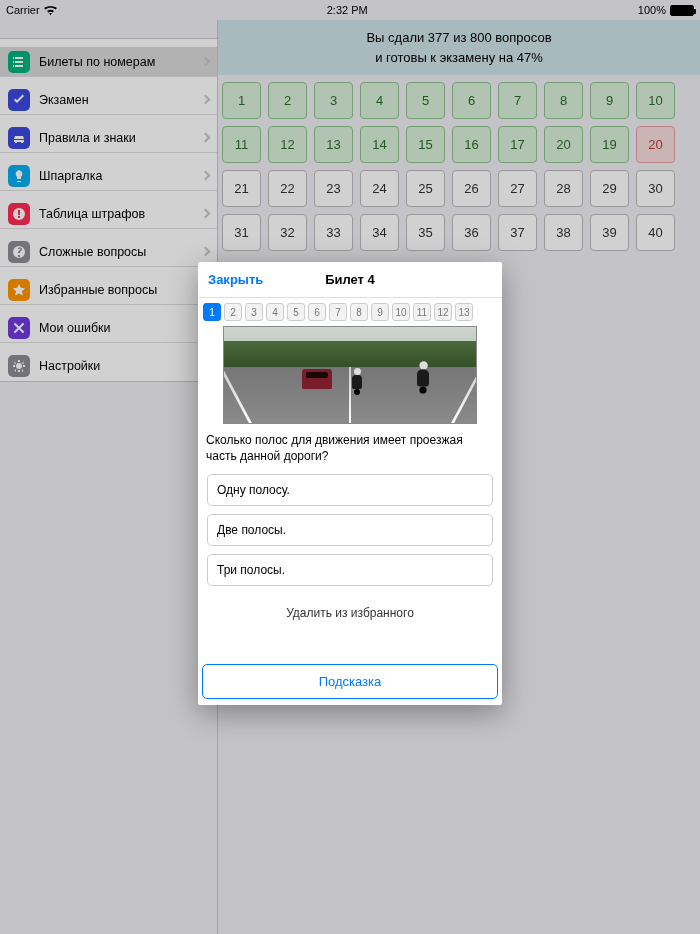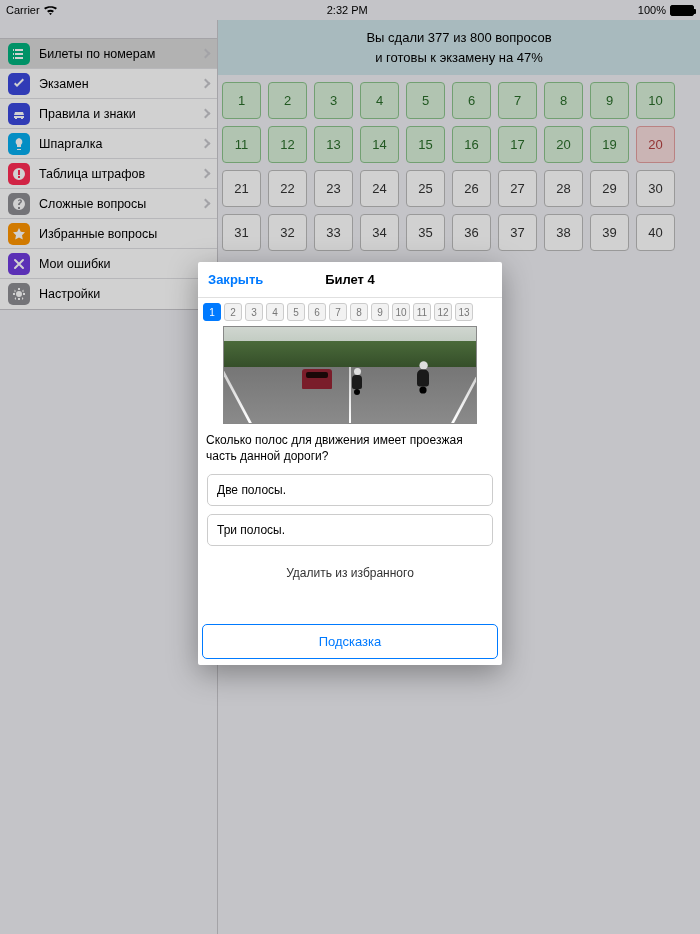--- a/index.html
+++ b/index.html
@@ -11,21 +11,21 @@
 .status-right { display:flex; align-items:center; gap:4px; }
 .battery { width:24px; height:11px; border:1px solid #000; border-radius:2px; position:relative; }
 .battery::after { content:""; position:absolute; right:-3px; top:3px; width:2px; height:5px; background:#000; border-radius:0 1px 1px 0; }
 .battery-fill { width:100%; height:100%; background:#000; }
 
 
 .container { display:flex; height: calc(934px - 20px); }
 .sidebar { width: 218px; background:#efeff4; border-right:1px solid #c8c7cc; }
 .sidebar-header { height:44px; display:flex; align-items:center; justify-content:center; border-bottom:1px solid #c8c7cc; font-weight:600; font-size:16px; }
 .menu { margin-top:18px; background:#fff; border-top:1px solid #c8c7cc; border-bottom:1px solid #c8c7cc; }
-.menu-item { display:flex; align-items:center; height:30px; border-bottom:1px solid #e0e0e3; padding:0 8px; cursor:pointer; }
+.menu-item { display:flex; align-items:center; height:30px; border-bottom:1px solid #e0e0e3; padding:0 8px; cursor:pointer;margin-top:8px; }
 .menu-item:last-child { border-bottom:none; }
 .menu-item.selected { background:#d9d9d9; }
 .menu-icon { width:22px; height:22px; border-radius:5px; display:flex; align-items:center; justify-content:center; margin-right:9px; flex-shrink:0; }
 .menu-icon svg { width:14px; height:14px; }
 .menu-label { flex:1; font-size:12.5px; color:#000; }
 .chevron { width:7px; height:7px; border-top:2px solid #c7c7cc; border-right:2px solid #c7c7cc; transform:rotate(45deg); }
 
 .content { flex:1; background:#efeff4; }
 .content-header { height:44px; display:flex; align-items:center; justify-content:center; border-bottom:1px solid #c8c7cc; font-weight:600; font-size:16px; }
 .banner { background:#cde3e8; padding:8px 0; text-align:center; font-size:13px; color:#000000; line-height:1.5; }
@@ -258,19 +258,20 @@
           <div class="wheel"></div>
         </div>
       <div class="moto moto2">
           <div class="head"></div>
           <div class="body"></div>
           <div class="wheel"></div>
         </div>
     </div>
     <div class="q-text">Сколько полос для движения имеет проезжая часть данной дороги?</div>
     <div class="answers" id="answers">
+        <div class="answer">Одну полосу.</div>
         <div class="answer">Две полосы.</div>
         <div class="answer">Три полосы.</div>
       </div>
     <div class="remove-fav">Удалить из избранного</div>
   </div>
   <div class="hint-btn">Подсказка</div>
 </div>
 
 </body></html>

